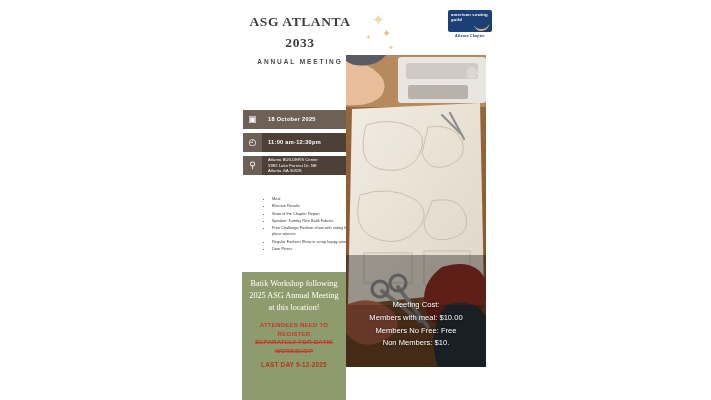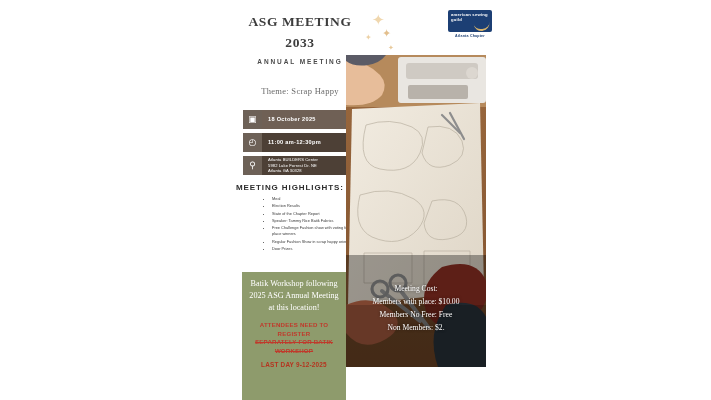--- a/index.html
+++ b/index.html
@@ -127,40 +127,39 @@
     position: absolute; left: 116px; top: 55px;
     width: 140px; height: 312px;
     overflow: hidden;
     background: #b98f63;
   }
   .photo svg { display: block; }
   .cost {
     position: absolute; left: 116px; top: 276px;
     width: 140px; height: 90px;
     display: flex; flex-direction: column;
-    align-items: center; justify-content: flex-start;
+    align-items: center; justify-content: center;
     padding-top: 7px;
-    font-family: Liberation Serif, serif;
+    font-family: Liberation Sans, sans-serif;
     color: #ffffff; font-size: 7.6px; line-height: 1.7;
     text-align: center;
     text-shadow: 0 0 3px rgba(0,0,0,.55);
   }
 </style>
 </head>
 <body>
 
 <div id="flyer">
 
   <div class="title">
-    <div>ASG MEETING</div>
+    <div>ASG ATLANTA</div>
     <div>2033</div>
   </div>
 
   <div class="subtitle">ANNUAL MEETING</div>
-  <div class="theme">Theme: Scrap Happy</div>
 
   <div class="sparkle sp1">✦</div>
   <div class="sparkle sp2">✦</div>
   <div class="sparkle sp3">✦</div>
   <div class="sparkle sp4">✦</div>
 
   <div class="logo">
     <div class="logo-badge">
       <span>american sewing guild</span>
       <span class="swoosh"></span>
@@ -178,21 +177,20 @@
       <div class="info-text">11:00 am-12:30pm</div>
     </div>
     <div class="info-row">
       <div class="icon-box">⚲</div>
       <div class="info-text small" style="white-space:pre-line;">Atlanta BUILDERS Center
 5982 Lake Forrest Dr. NE
 Atlanta GA 30328</div>
     </div>
   </div>
 
-  <div class="highlights-title">MEETING HIGHLIGHTS:</div>
   <ul class="highlights">
     <li>Meal</li>
     <li>Election Results</li>
     <li>State of the Chapter Report</li>
     <li>Speaker: Tammy Rice Batik Fabrics</li>
     <li>Free Challenge Fashion show with voting for 1st/2nd/3rd place winners</li>
     <li>Regular Fashion Show in scrap happy oriented</li>
     <li>Door Prizes</li>
   </ul>
 
@@ -254,18 +252,18 @@
         <path d="M104 58 L118 84"></path>
       </g>
 
       <rect x="0" y="200" width="140" height="112" fill="rgba(0,0,0,0.34)"></rect>
       <rect x="0" y="250" width="140" height="62" fill="rgba(0,0,0,0.18)"></rect>
     </svg>
   </div>
 
   <div class="cost">
     <div>Meeting Cost:</div>
-    <div>Members with place: $10.00</div>
+    <div>Members with meal: $10.00</div>
     <div>Members No Free: Free</div>
-    <div>Non Members: $2.</div>
+    <div>Non Members: $10.</div>
   </div>
 
 </div>
 
 </body></html>

